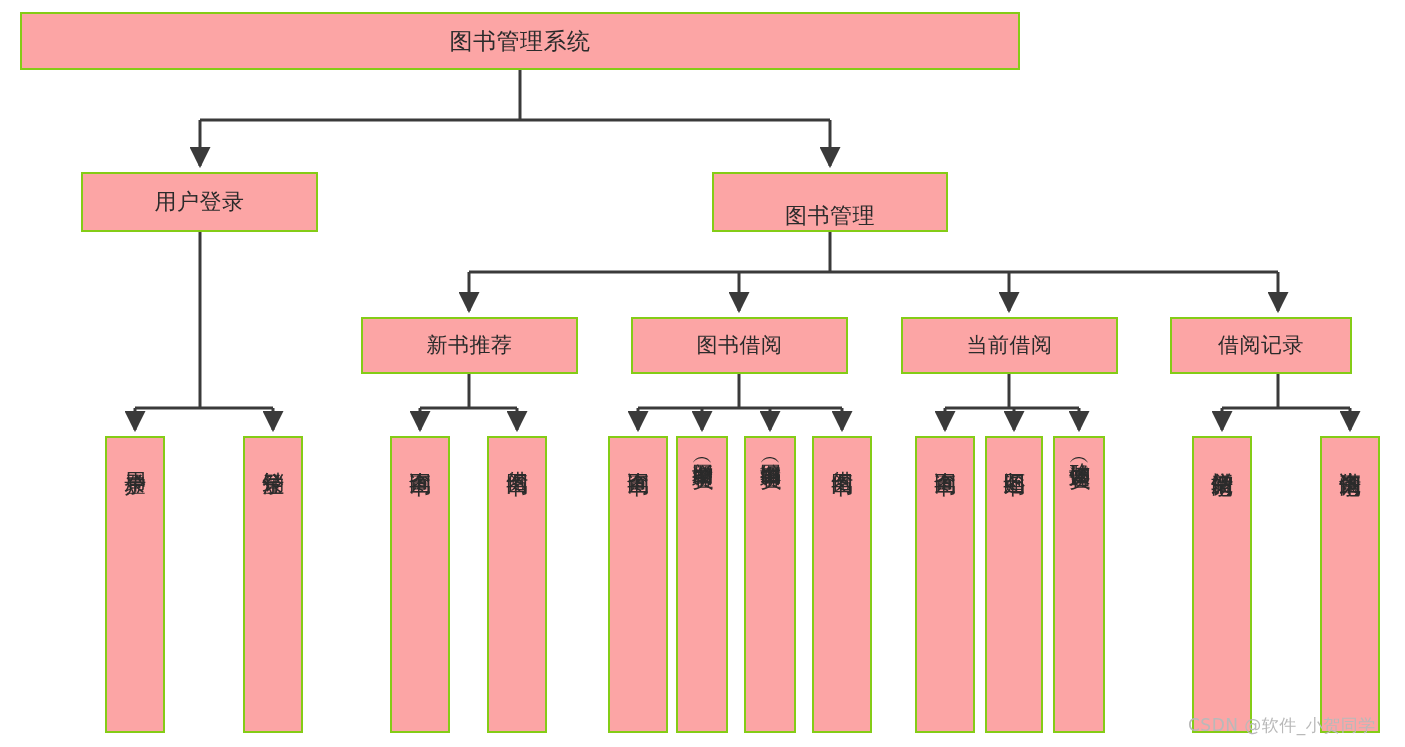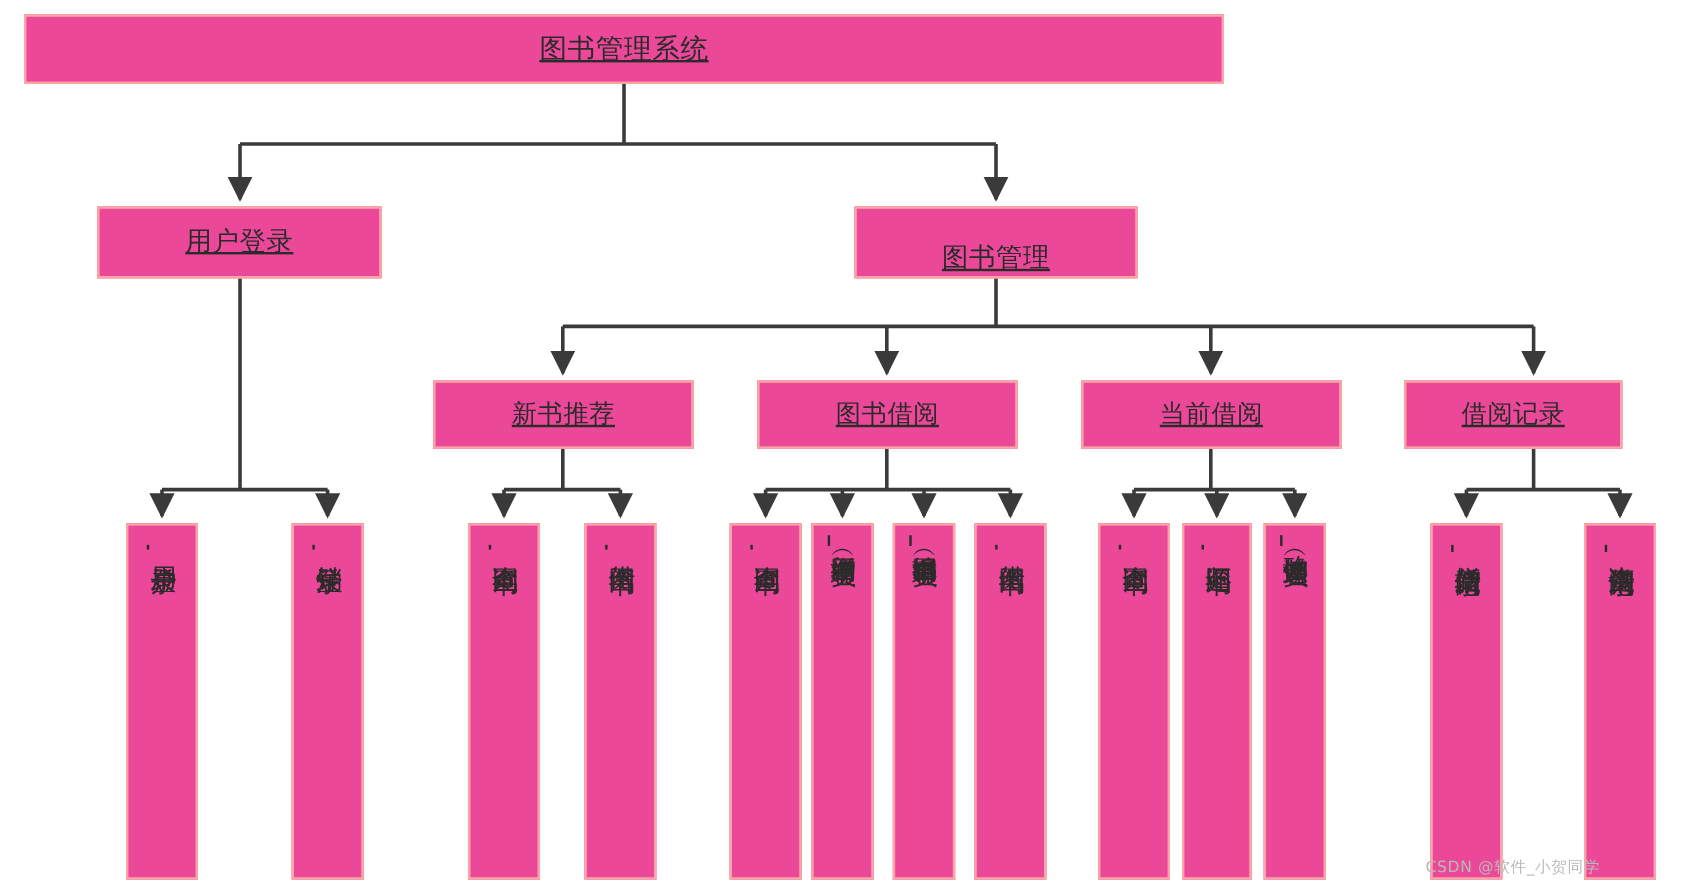--- a/index.html
+++ b/index.html
@@ -21,27 +21,26 @@
     position: absolute;
     left: 0;
     top: 0;
     width: 1405px;
     height: 747px;
     pointer-events: none;
   }
   .node {
     position: absolute;
     box-sizing: border-box;
-    background: #ec4899;
-    border: 2px solid #fca5a5;
+    background: #fca5a5;
+    border: 2px solid #84cc16;
     display: flex;
     align-items: center;
     justify-content: center;
     color: #2b2b2b;
-    text-decoration: underline;
   }
   .node .lbl {
     display: block;
     text-align: center;
     line-height: 1.22;
     letter-spacing: 0.5px;
   }
   .node-root .lbl {
     font-size: 23px;
   }
@@ -64,21 +63,21 @@
     letter-spacing: 1px;
     white-space: nowrap;
   }
   .leaf-tall .lbl {
     font-size: 21px;
   }
   .watermark {
     position: absolute;
     left: 1188px;
     top: 714px;
-    font-size: 13px;
+    font-size: 17px;
     color: #b9b9b9;
     letter-spacing: 0.5px;
     white-space: nowrap;
     font-family: "DejaVu Sans", "Liberation Sans", sans-serif;
   }
 </style>
 </head>
 <body>
 
 <div id="canvas">

